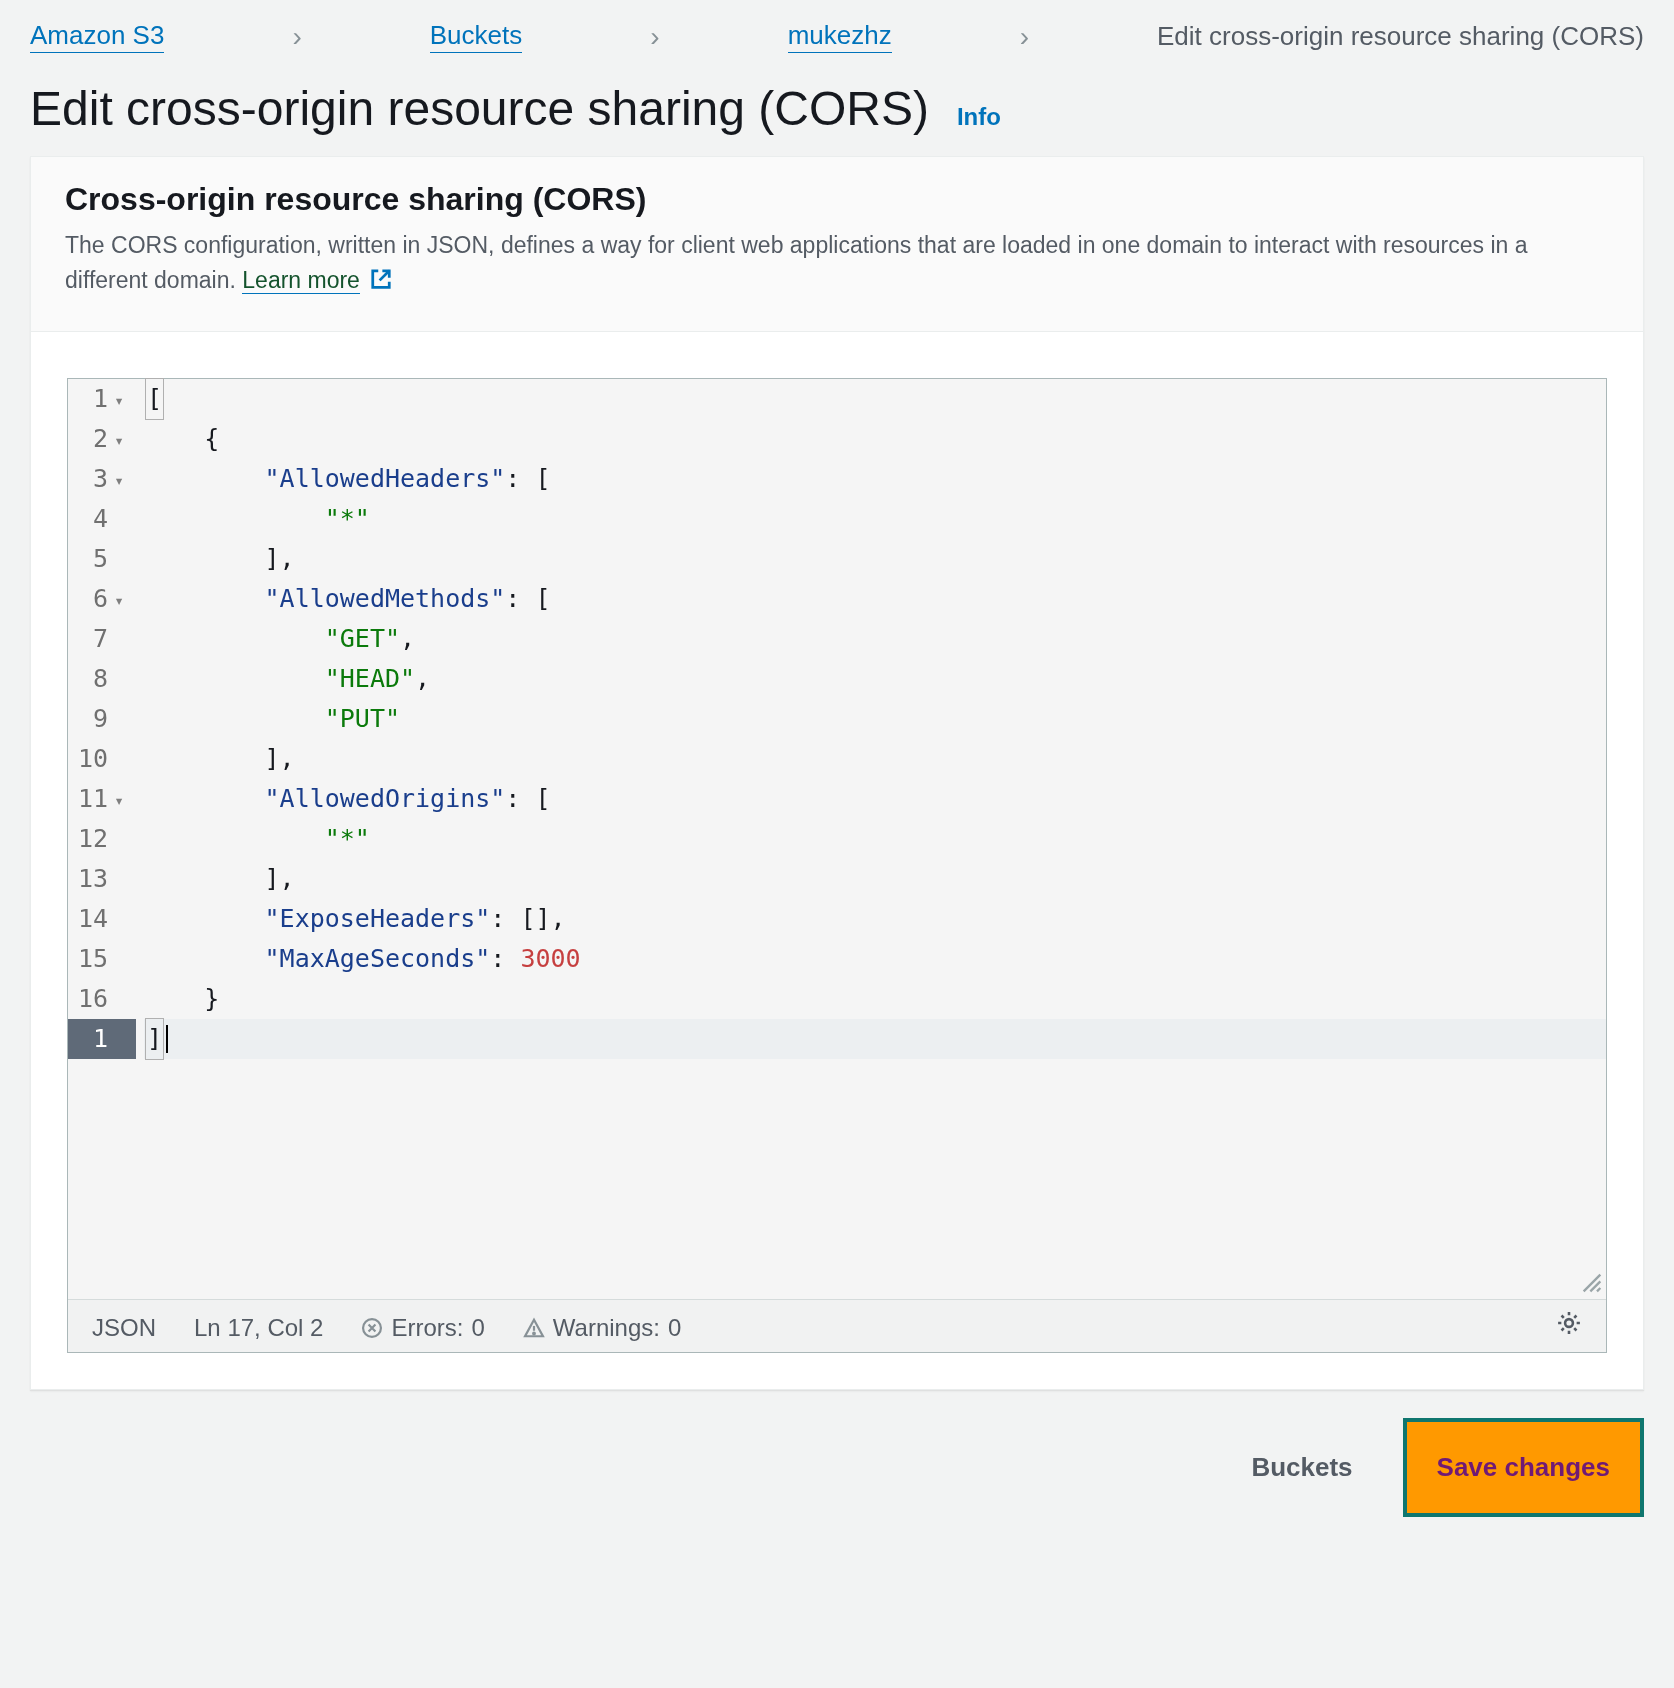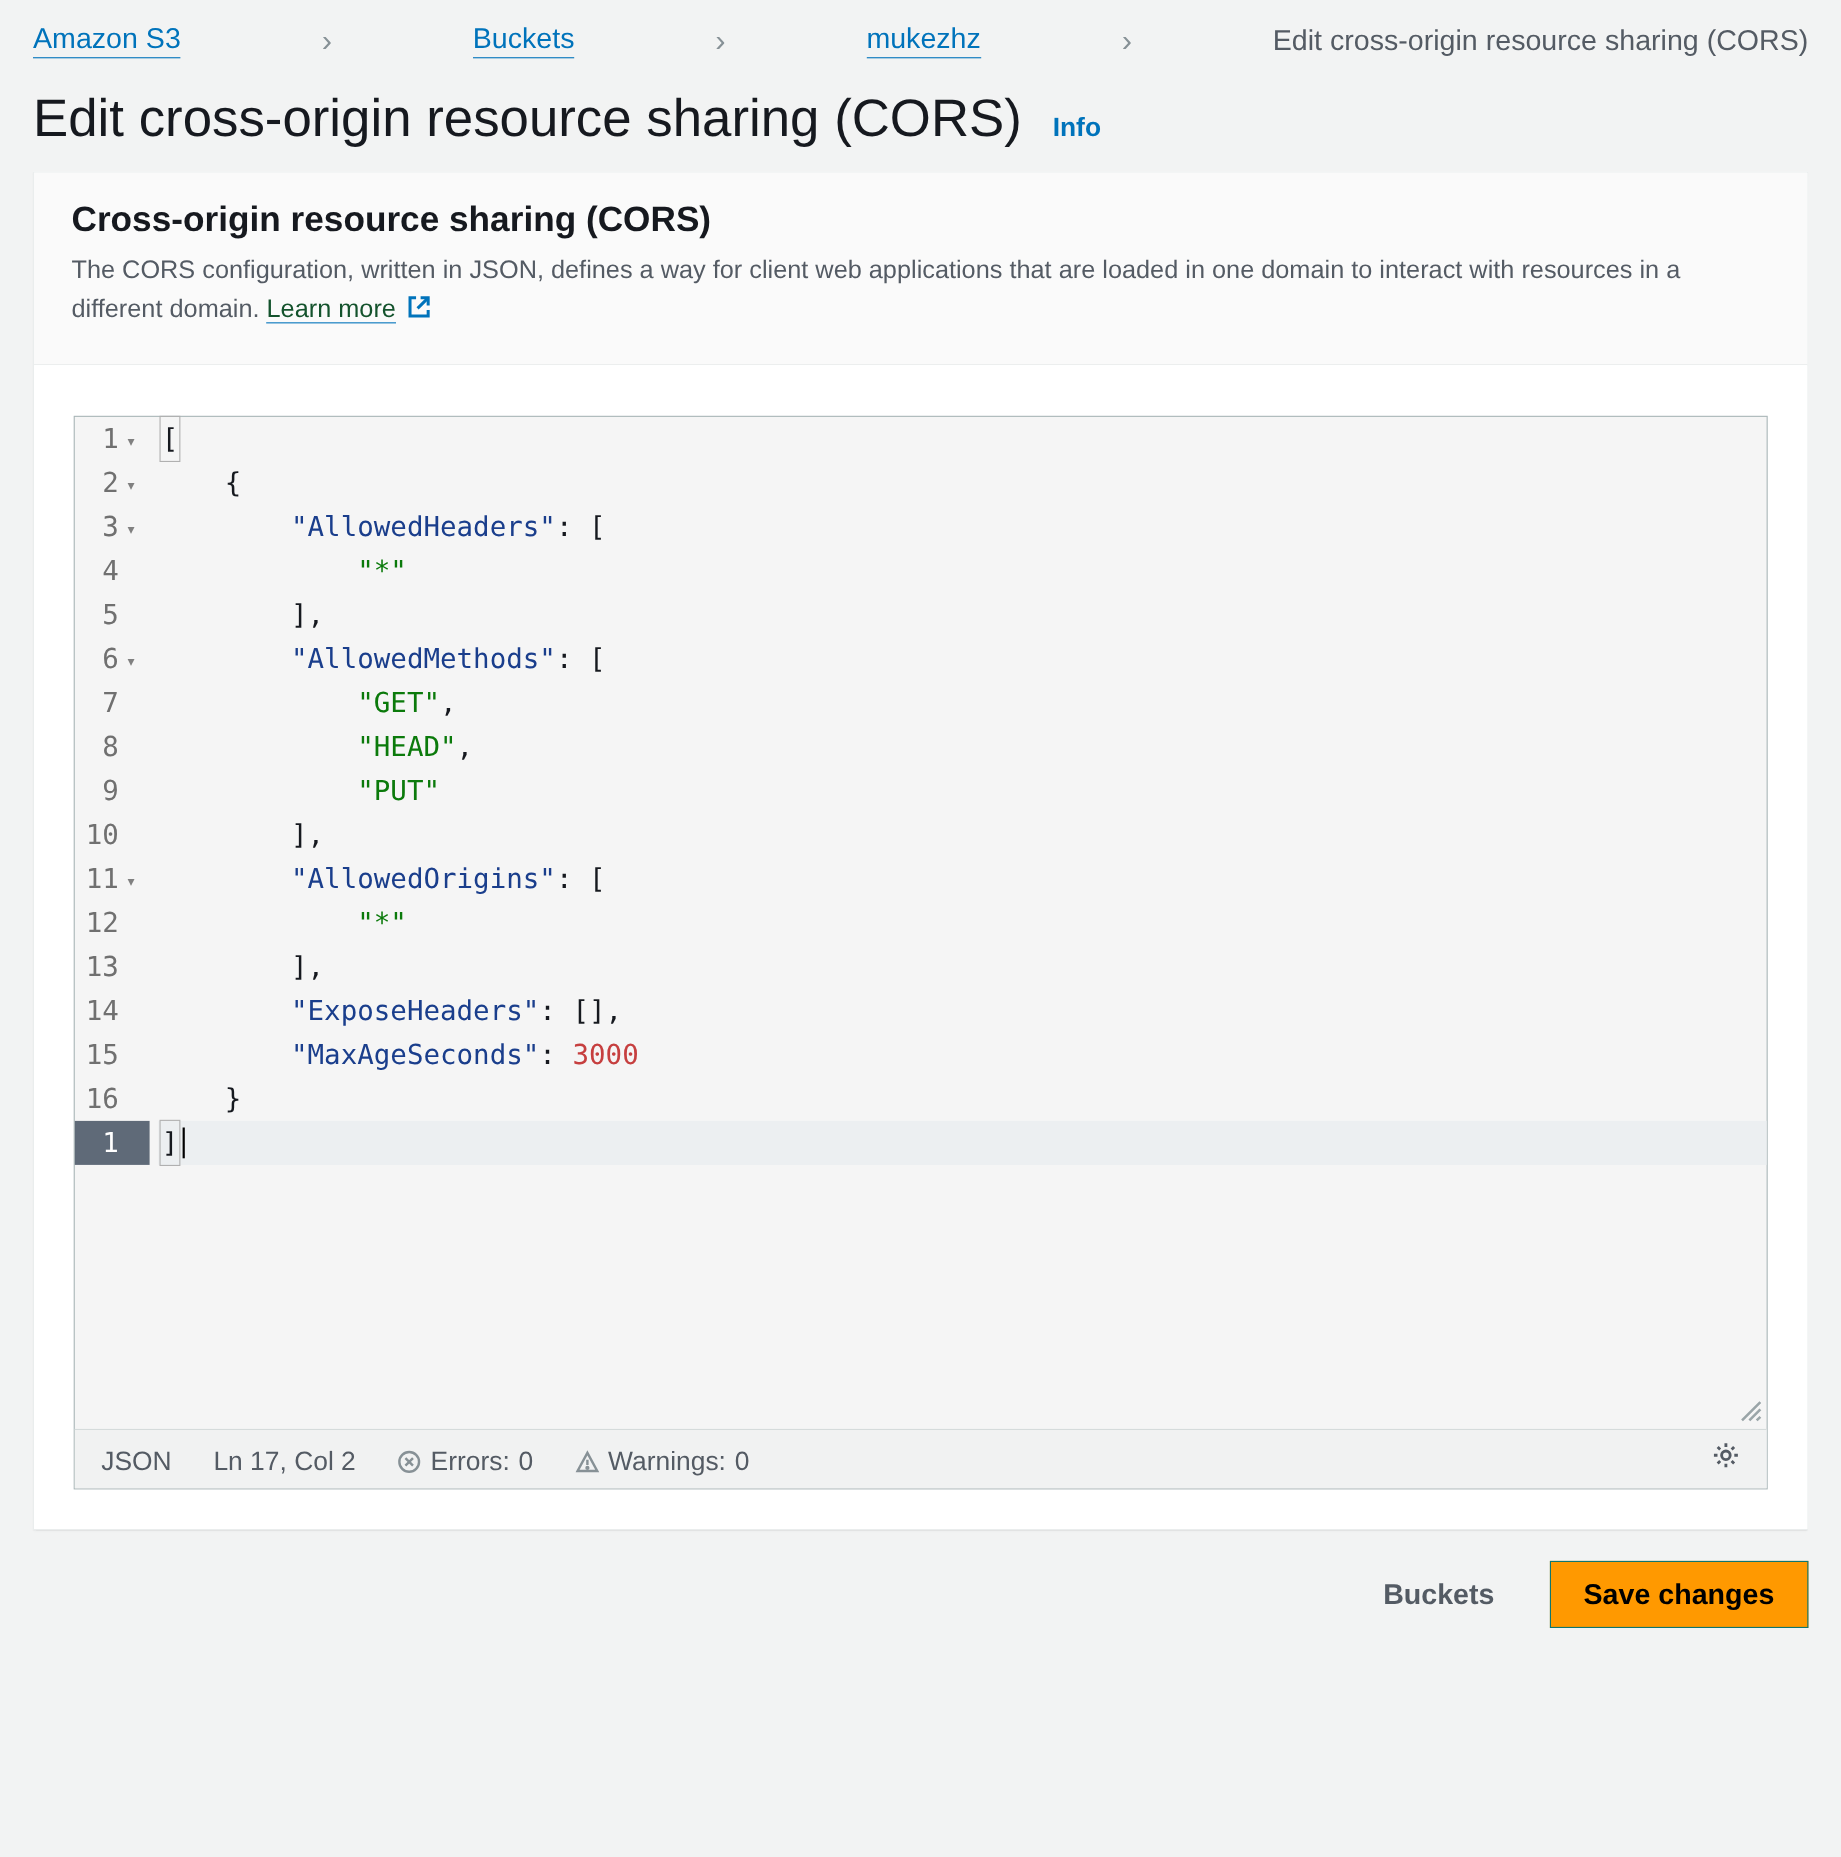--- a/index.html
+++ b/index.html
@@ -182,25 +182,25 @@
     background: transparent;
     border: none;
     color: #545b64;
     font-weight: 700;
     font-size: 26px;
     padding: 14px 22px;
     cursor: pointer;
   }
   .btn-primary {
     background: #ff9900;
-    border: 1px solid #0f766e;
-    color: #000000;
+    border: 4px solid #0f766e;
+    color: #701a75;
     font-weight: 700;
     font-size: 26px;
-    padding: 14px 30px;
+    padding: 30px 30px;
     cursor: pointer;
   }
   svg.icon-inline { vertical-align: -3px; }
 </style>
 </head>
 <body>
 
 <nav class="breadcrumb">
   <a href="#">Amazon S3</a>
   <span class="crumb-sep">›</span>

